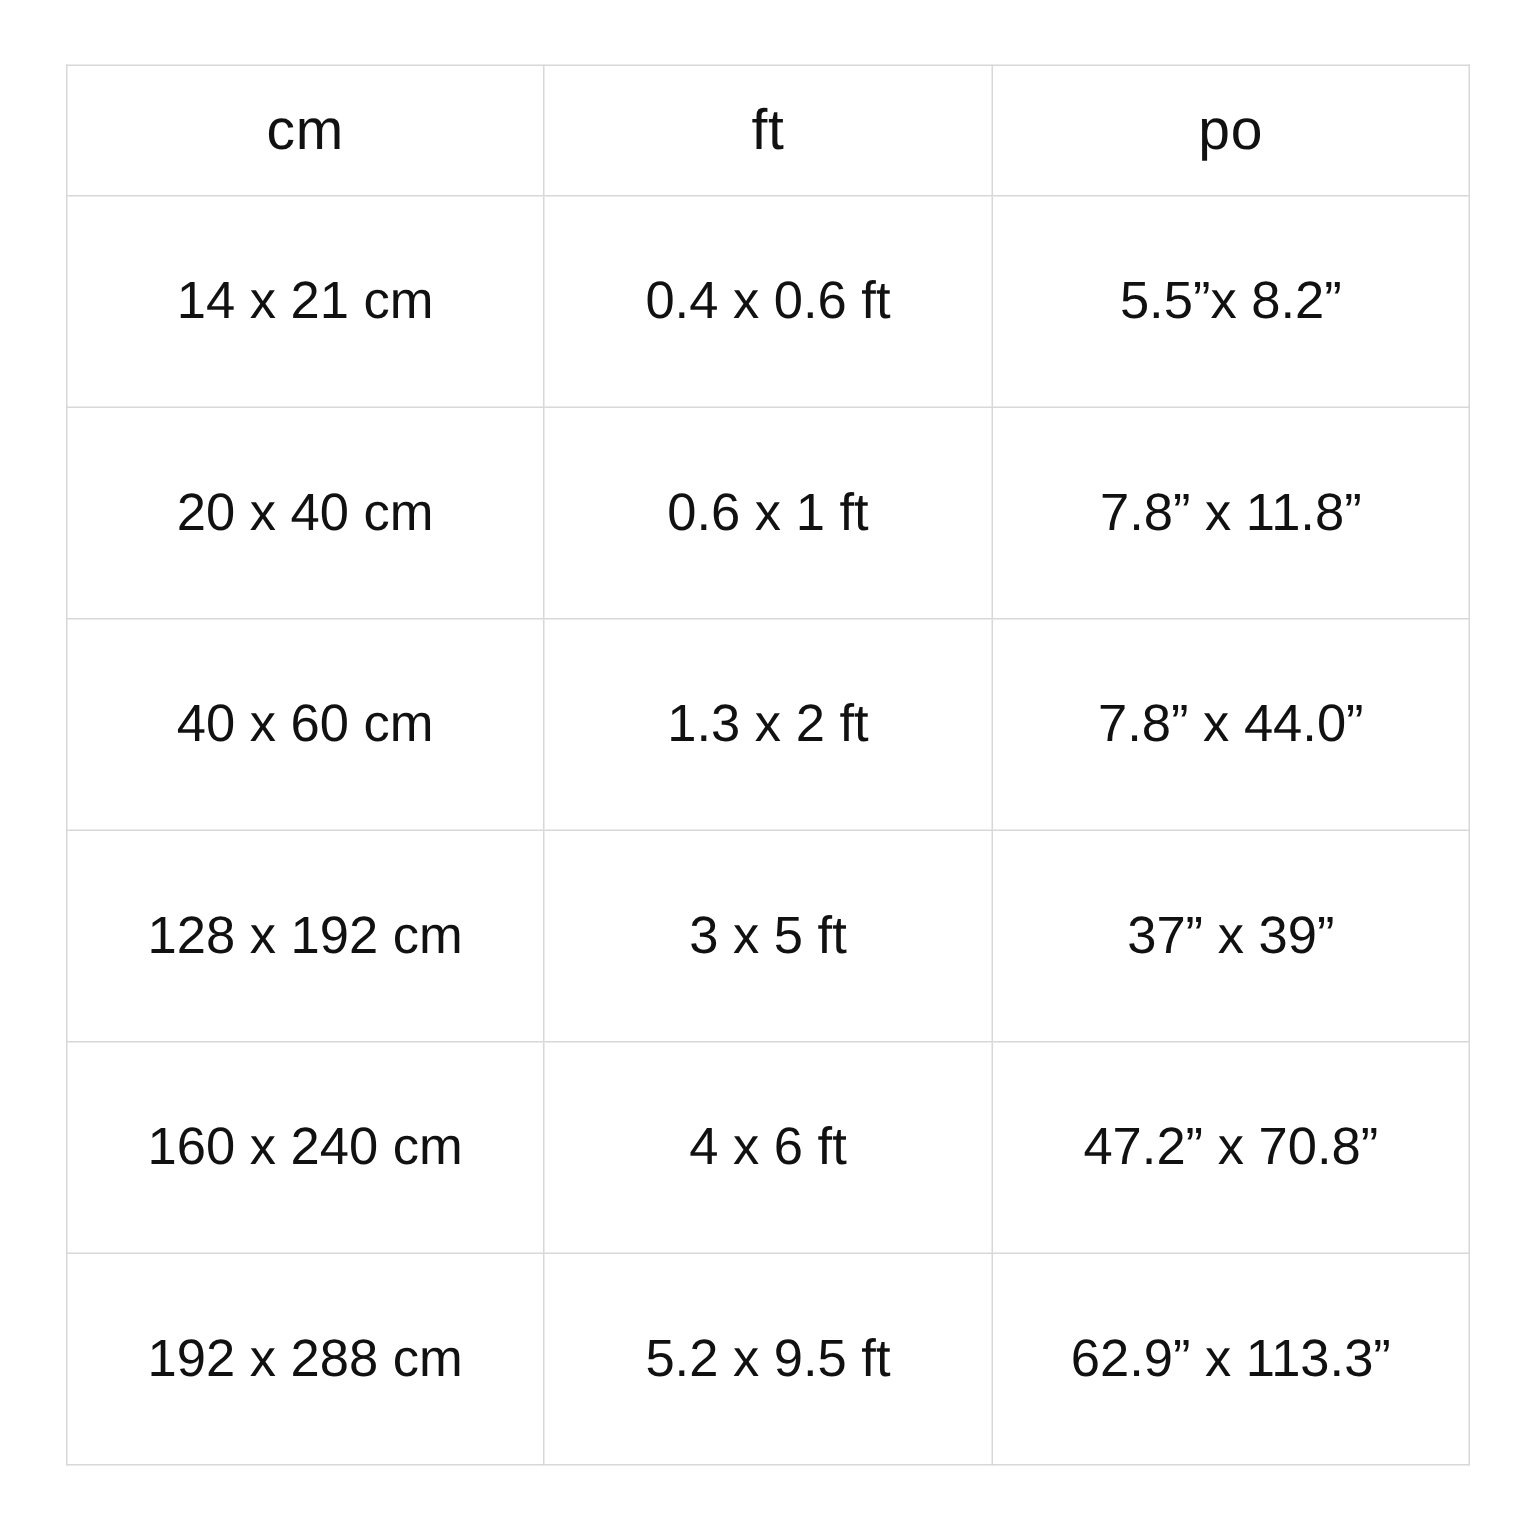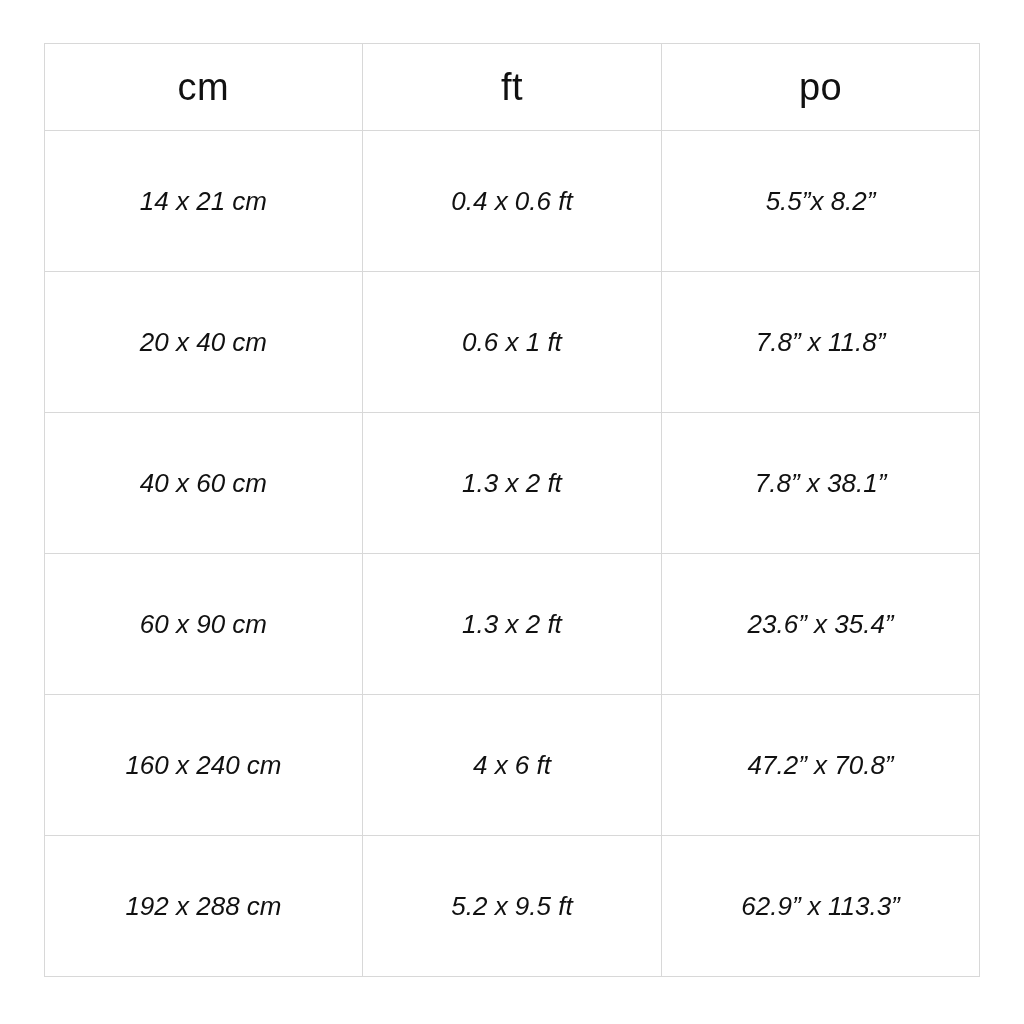--- a/index.html
+++ b/index.html
@@ -46,23 +46,22 @@
   
   table.size-table {
     border: 1px solid #d8d8d8;
   }
   table.size-table thead th {
     font-size: 38px;
     letter-spacing: 0.5px;
     height: 86px;
   }
   table.size-table tbody td {
-    font-size: 26px;
+    font-size: 35px;
     height: 84px;
-    font-style: italic;
   }
 </style>
 </head>
 <body>
 
 <div class="table-wrap">
   <table class="size-table">
     <colgroup>
       <col class="c1">
       <col class="c2">
@@ -82,26 +81,26 @@
         <td>5.5”x 8.2”</td>
       </tr>
       <tr>
         <td>20 x 40 cm</td>
         <td>0.6 x 1 ft</td>
         <td>7.8” x 11.8”</td>
       </tr>
       <tr>
         <td>40 x 60 cm</td>
         <td>1.3 x 2 ft</td>
-        <td>7.8” x 38.1”</td>
+        <td>7.8” x 44.0”</td>
       </tr>
       <tr>
-        <td>60 x 90 cm</td>
-        <td>1.3 x 2 ft</td>
-        <td>23.6” x 35.4”</td>
+        <td>128 x 192 cm</td>
+        <td>3 x 5 ft</td>
+        <td>37” x 39”</td>
       </tr>
       <tr>
         <td>160 x 240 cm</td>
         <td>4 x 6 ft</td>
         <td>47.2” x 70.8”</td>
       </tr>
       <tr>
         <td>192 x 288 cm</td>
         <td>5.2 x 9.5 ft</td>
         <td>62.9” x 113.3”</td>

